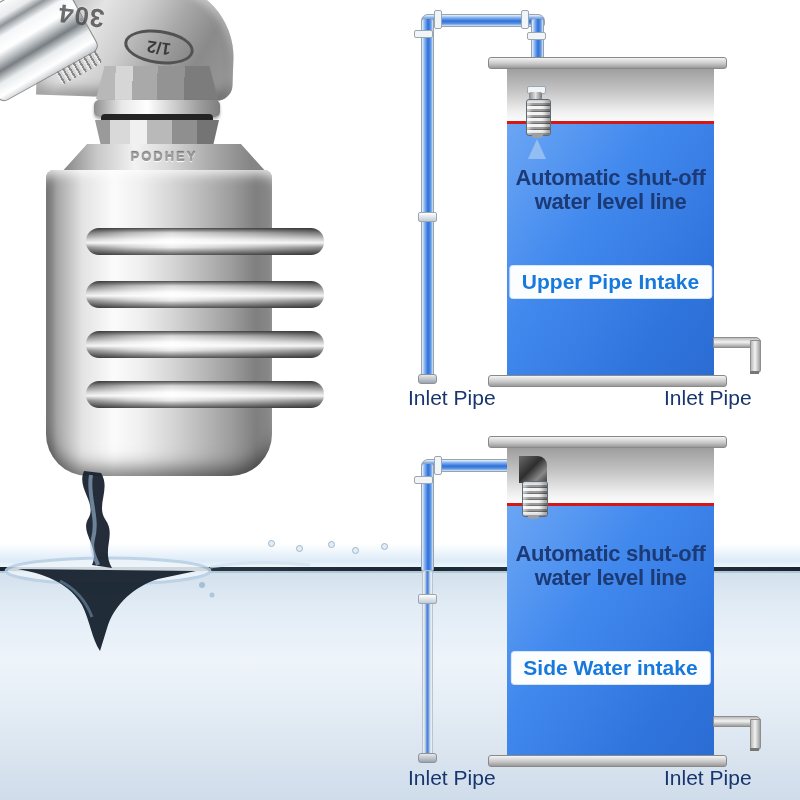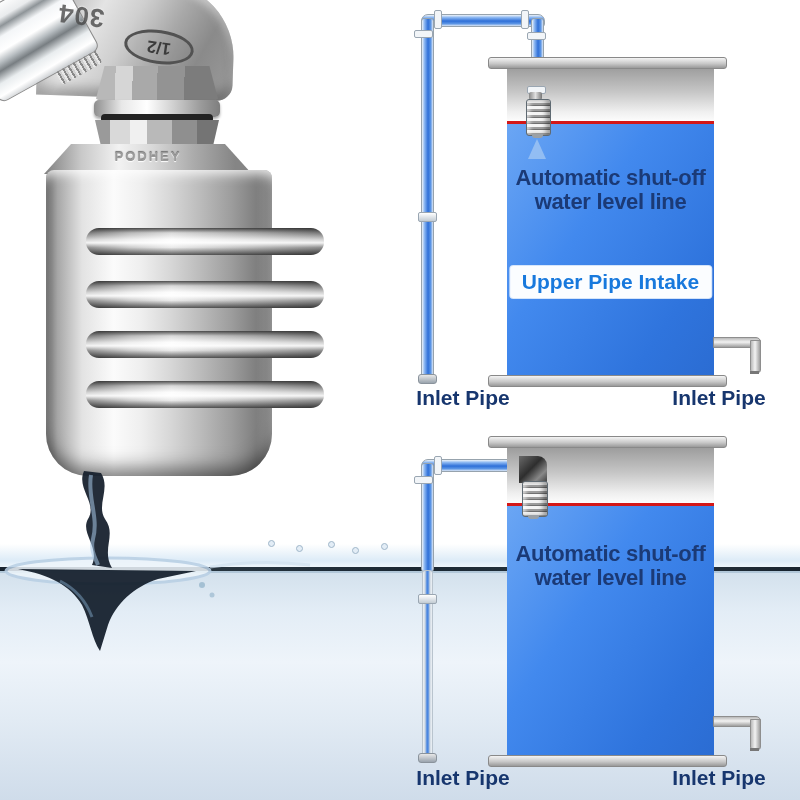--- a/index.html
+++ b/index.html
@@ -35,21 +35,21 @@
     font-weight:700;font-size:17px;color:#3c3c3c;background:rgba(90,90,90,.12);}
   .capnut{left:96px;top:66px;width:122px;height:42px;
     clip-path:polygon(7% 0,93% 0,100% 78%,86% 100%,14% 100%,0 78%);
     background:linear-gradient(92deg,#b8b8b8 0 16%,#d6d6d6 16% 30%,#a9a9a9 30% 50%,#939393 50% 72%,#7c7c7c 72% 100%);}
   .flange-ring{left:94px;top:100px;width:126px;height:17px;border-radius:5px;
     background:linear-gradient(90deg,#8e8e8e,#e8e8e8 22%,#ffffff 42%,#d2d2d2 62%,#9a9a9a 85%,#7e7e7e);
     box-shadow:0 2px 3px rgba(0,0,0,.35);}
   .gasket{left:101px;top:114px;width:112px;height:9px;background:#232323;border-radius:4px;}
   .collar{left:95px;top:120px;width:124px;height:27px;clip-path:polygon(0 0,100% 0,95% 100%,5% 100%);
     background:linear-gradient(90deg,#9a9a9a 0 12%,#d9d9d9 12% 28%,#f0f0f0 28% 42%,#b9b9b9 42% 62%,#8f8f8f 62% 82%,#747474 82%);}
-  .shoulder{left:44px;top:144px;width:208px;height:30px;clip-path:polygon(13% 0,87% 0,100% 100%,0 100%);
+  .shoulder{left:60px;top:144px;width:208px;height:30px;clip-path:polygon(13% 0,87% 0,100% 100%,0 100%);
     background:linear-gradient(90deg,#7f7f7f,#c9c9c9 18%,#f2f2f2 36%,#d9d9d9 52%,#ababab 72%,#858585 92%);}
   .brand{position:absolute;left:0;top:5px;width:100%;text-align:center;font-weight:700;font-size:13px;
     letter-spacing:2px;color:#9b9b9b;text-shadow:0 1px 1px #fff,0 -1px 1px #6f6f6f;}
   .cylinder{left:46px;top:170px;width:226px;height:306px;border-radius:8px 8px 42px 42px;
     background:linear-gradient(90deg,#6e6e6e 0%,#a6a6a6 5%,#e3e3e3 16%,#fbfbfb 30%,#efefef 42%,#d7d7d7 55%,#bcbcbc 68%,#9d9d9d 82%,#7f7f7f 93%,#8f8f8f 100%);
     box-shadow:inset 0 10px 12px -6px rgba(255,255,255,.85), inset 0 -16px 18px -8px rgba(0,0,0,.5);}
   .rib{left:40px;width:238px;height:27px;border-radius:13px;
     background:linear-gradient(180deg,rgba(30,30,30,.78) 0%,rgba(120,120,120,.25) 18%,rgba(255,255,255,.65) 42%,rgba(255,255,255,.92) 55%,rgba(200,200,200,.3) 72%,rgba(25,25,25,.72) 100%),
                linear-gradient(90deg,#7a7a7a,#cdcdcd 18%,#fafafa 36%,#d5d5d5 55%,#a5a5a5 78%,#767676);}
   .stream-svg{left:0;top:455px;width:320px;height:230px;}
@@ -77,21 +77,21 @@
   .redline{left:0;width:100%;height:3px;background:var(--shutoff-line-red,#d41717);box-shadow:0 1px 0 rgba(255,255,255,.55);}
   .tank-water{left:0;bottom:0;width:100%;
     background:linear-gradient(125deg,#6ba6f4 0%,#4289ee 38%,#2f74dd 78%,#2b6cd2 100%);}
   .flange{left:88px;width:237px;height:10px;border:1px solid #898989;border-radius:3px;
     background:linear-gradient(180deg,#f4f4f4,#c9c9c9 55%,#9a9a9a);}
   .note{left:0;width:100%;text-align:center;font-weight:700;font-size:22px;line-height:24px;
     letter-spacing:-.3px;color:var(--note-text-navy,#1b3a76);}
   .intake-box{left:50%;transform:translateX(-50%);background:#fbfdff;border-radius:3px;padding:4px 12px;
     white-space:nowrap;font-weight:700;font-size:21px;color:var(--intake-label-blue,#1879dd);
     box-shadow:0 0 0 1px rgba(230,240,252,.9);}
-  .inlet-label{width:110px;text-align:center;font-weight:700;font-size:21px;color:var(--inlet-label-navy,#17366e);}
+  .inlet-label{width:110px;text-align:left;font-weight:400;font-size:21px;color:var(--inlet-label-navy,#17366e);}
 
   .mini-valve{border:1px solid #5f6a72;border-radius:3px;
     background:repeating-linear-gradient(180deg,#f4f4f4 0 3px,#9c9c9c 3px 5px,#6f6f6f 5px 6px);
     box-shadow:inset -4px 0 5px rgba(0,0,0,.35), inset 3px 0 4px rgba(255,255,255,.6);}
   .valve-conn{background:linear-gradient(90deg,#888,#e0e0e0,#777);border-radius:2px;}
   .valve-tip{background:#9aa0a6;border-radius:0 0 3px 3px;}
   .spray{width:0;height:0;border-left:9px solid transparent;border-right:9px solid transparent;
     border-bottom:20px solid rgba(160,198,242,.8);}
   .dark-elbow{background:linear-gradient(135deg,#6a6a6a 0%,#2e2e2e 45%,#888888 75%,#3a3a3a 100%);
     border-radius:0 9px 2px 0;}
@@ -198,20 +198,21 @@
     <div class="abs pipe-cap" style="left:18px;top:323px"></div>
 
     <div class="abs tank" style="top:16px">
       <div class="abs tank-interior" style="height:59px"></div>
       <div class="abs redline" style="top:57px"></div>
       <div class="abs tank-water" style="top:60px"></div>
       <div class="abs note" style="top:96px">
         <div>Automatic shut-off</div>
         <div>water level line</div>
       </div>
+      <div class="abs intake-box" style="top:206px">Side Water intake</div>
     </div>
 
     <div class="abs flange" style="top:6px"></div>
     <div class="abs dark-elbow" style="left:119px;top:26px;width:28px;height:27px"></div>
     <div class="abs mini-valve" style="left:122px;top:51px;width:24px;height:34px"></div>
     <div class="abs valve-tip" style="left:128px;top:85px;width:11px;height:4px"></div>
 
     <div class="abs out-h" style="left:313px;top:286px;width:46px"></div>
     <div class="abs out-v" style="left:350px;top:289px;height:29px"></div>
     <div class="abs out-end" style="left:350px;top:318px"></div>

